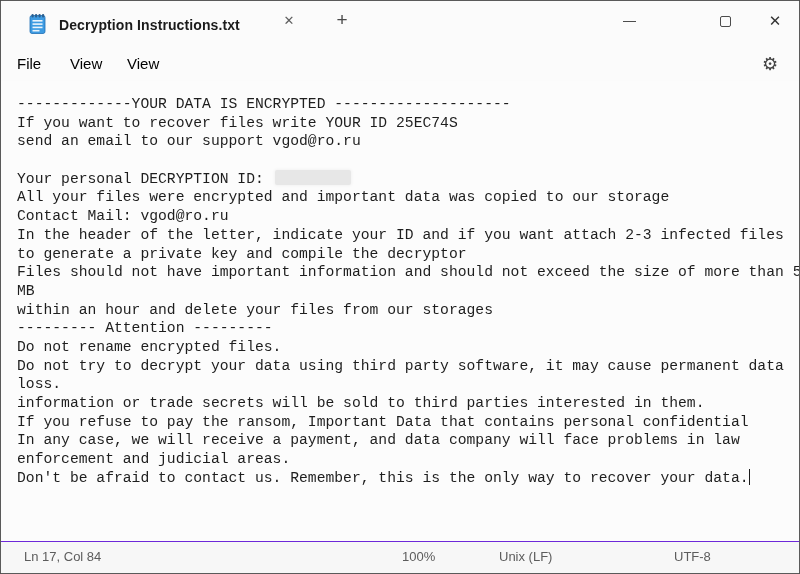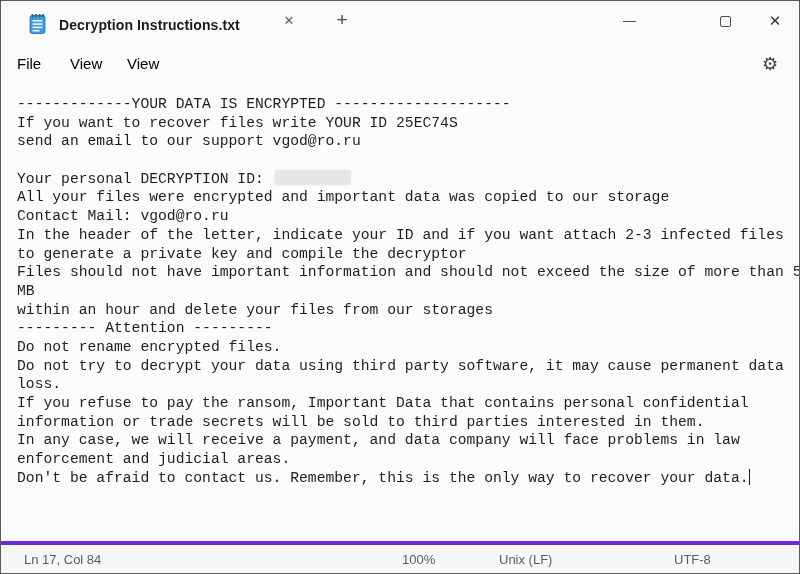--- a/index.html
+++ b/index.html
@@ -38,21 +38,21 @@
   .settings-btn { position:absolute; right:14px; top:2px; width:30px; height:30px; border:none; background:transparent; color:#454545; font-size:18px; cursor:pointer; border-radius:4px; }
 
   
   .editor { position:absolute; left:0; top:80px; width:100%; height:462px; background:#fcfcfc; cursor:text; overflow:hidden; }
   .editor-lines { position:absolute; left:16px; top:14px; font-family:Liberation Mono, monospace; font-size:14.7px; color:#1e1e1e; }
   .tline { height:18.7px; line-height:18.7px; white-space:pre; }
   .redacted-box { display:inline-block; width:76px; height:15px; background:#e7e7e7; box-shadow:0 0 3px 1px rgba(0,0,0,0.04); border-radius:2px; vertical-align:-2px; margin-left:2px; }
   .caret { display:inline-block; width:1.6px; height:16px; background:#1a1a1a; vertical-align:-3px; }
 
   
-  .statusbar { position:absolute; left:0; bottom:0; width:100%; height:32px; background:#f7f7f7; border-top:4px solid #6d28d9; font-size:13px; color:#5c5c5c; }
+  .statusbar { position:absolute; left:0; bottom:0; width:100%; height:32px; background:#f7f7f7; border-top:1px solid #6d28d9; font-size:13px; color:#5c5c5c; }
   .sb-item { position:absolute; top:7px; white-space:nowrap; }
   .sb-pos  { left:23px; }
   .sb-zoom { left:401px; }
   .sb-eol  { left:498px; }
   .sb-enc  { left:673px; }
 </style>
 </head>
 <body>
 
 <div class="window">
@@ -106,22 +106,22 @@
         <div class="tline"><span>Contact Mail: vgod@ro.ru</span></div>
         <div class="tline"><span>In the header of the letter, indicate your ID and if you want attach 2-3 infected files</span></div>
         <div class="tline"><span>to generate a private key and compile the decryptor</span></div>
         <div class="tline"><span>Files should not have important information and should not exceed the size of more than 5</span></div>
         <div class="tline"><span>MB</span></div>
         <div class="tline"><span>within an hour and delete your files from our storages</span></div>
         <div class="tline"><span>--------- Attention ---------</span></div>
         <div class="tline"><span>Do not rename encrypted files.</span></div>
         <div class="tline"><span>Do not try to decrypt your data using third party software, it may cause permanent data</span></div>
         <div class="tline"><span>loss.</span></div>
+        <div class="tline"><span>information or trade secrets will be sold to third parties interested in them.</span></div>
         <div class="tline"><span>If you refuse to pay the ransom, Important Data that contains personal confidential</span></div>
-        <div class="tline"><span>information or trade secrets will be sold to third parties interested in them.</span></div>
         <div class="tline"><span>In any case, we will receive a payment, and data company will face problems in law</span></div>
         <div class="tline"><span>enforcement and judicial areas.</span></div>
         <div class="tline"><span>Don't be afraid to contact us. Remember, this is the only way to recover your data.</span><span class="caret"></span></div>
       </div>
   </div>
 
   <div class="statusbar">
     <span class="sb-item sb-pos">Ln 17, Col 84</span>
     <span class="sb-item sb-zoom">100%</span>
     <span class="sb-item sb-eol">Unix (LF)</span>

